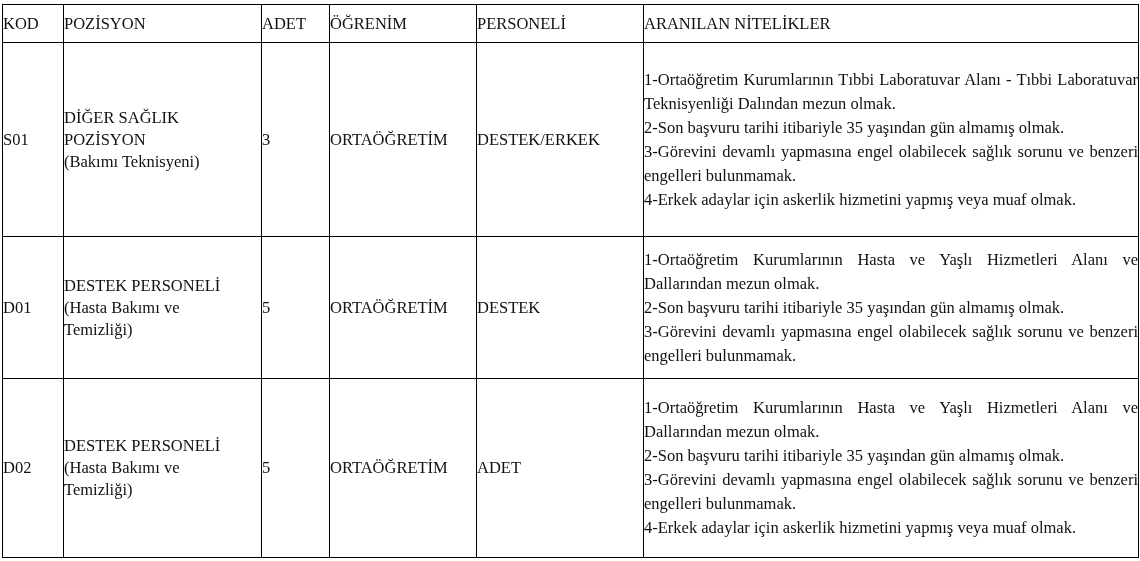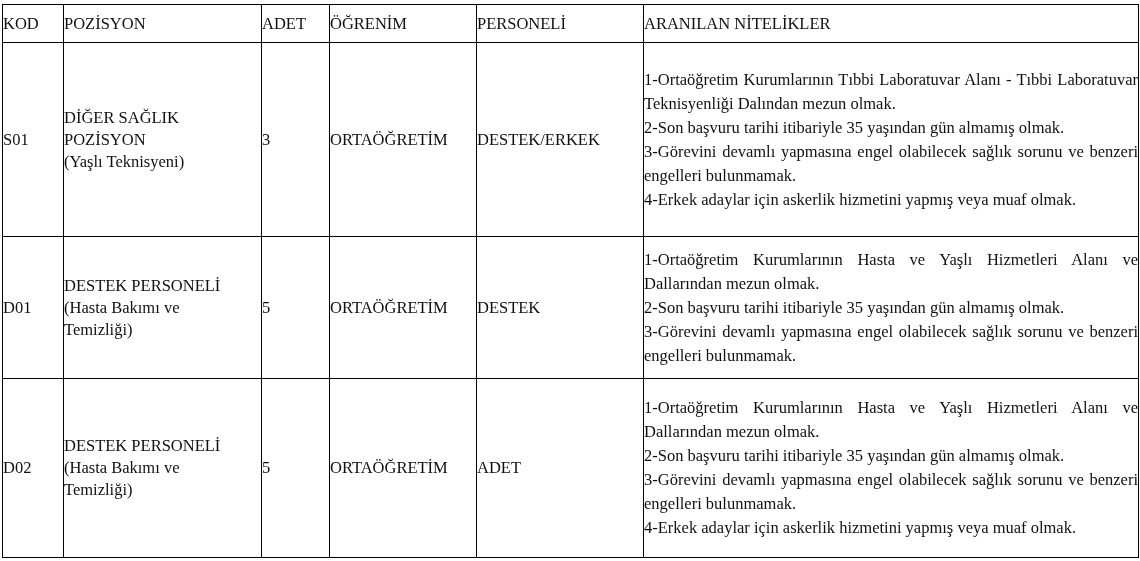--- a/index.html
+++ b/index.html
@@ -39,21 +39,21 @@
       <th>ARANILAN NİTELİKLER</th>
     </tr>
   </thead>
   <tbody>
 
     <tr class="r1">
       <td class="c">S01</td>
       <td class="c">
         <div>DİĞER SAĞLIK</div>
         <div>POZİSYON</div>
-        <div>(Yaşlı Teknisyeni)</div>
+        <div>(Bakımı Teknisyeni)</div>
       </td>
       <td class="c">3</td>
       <td class="c">ORTAÖĞRETİM</td>
       <td class="c">DESTEK/ERKEK</td>
       <td class="req">
         <span class="line">1-Ortaöğretim Kurumlarının Tıbbi Laboratuvar Alanı - Tıbbi Laboratuvar Teknisyenliği Dalından mezun olmak.</span>
         <span class="line">2-Son başvuru tarihi itibariyle 35 yaşından gün almamış olmak.</span>
         <span class="line">3-Görevini devamlı yapmasına engel olabilecek sağlık sorunu ve benzeri engelleri bulunmamak.</span>
         <span class="line">4-Erkek adaylar için askerlik hizmetini yapmış veya muaf olmak.</span>
       </td>

